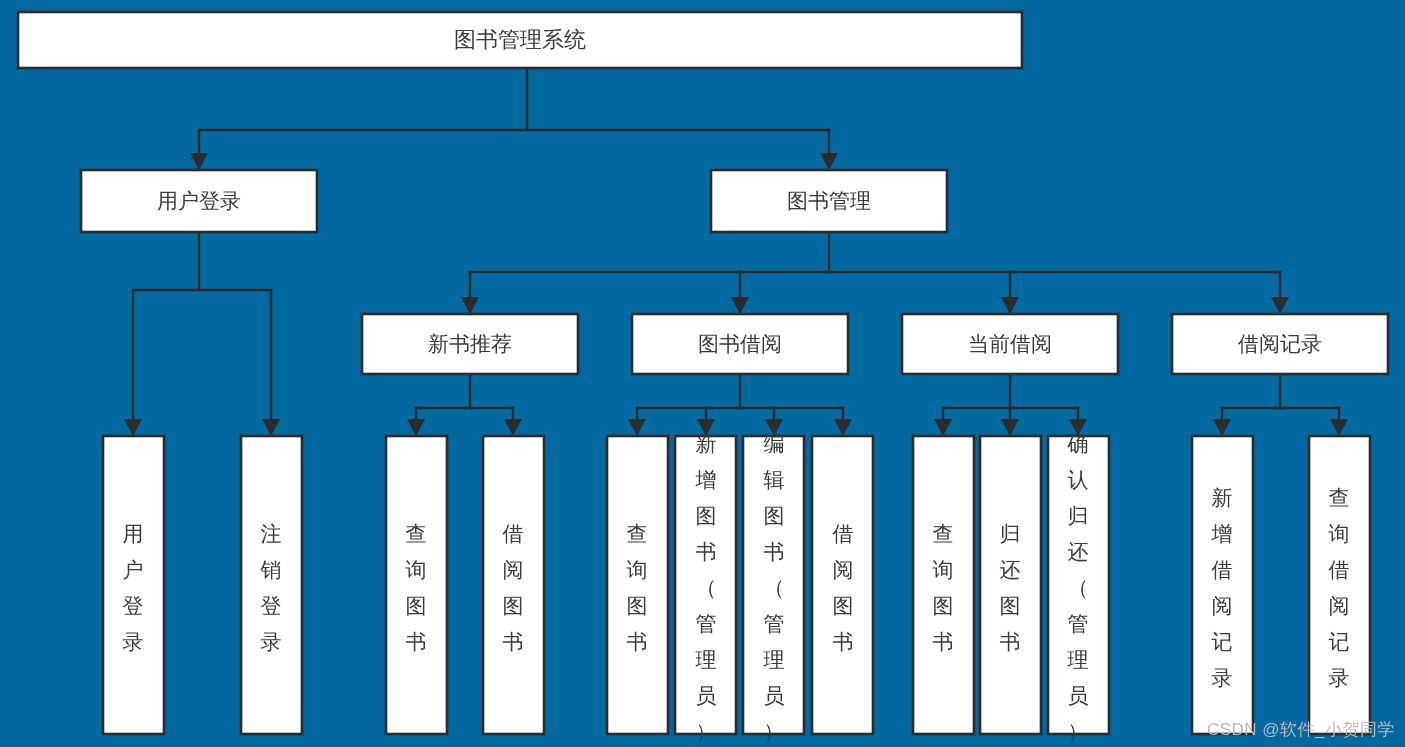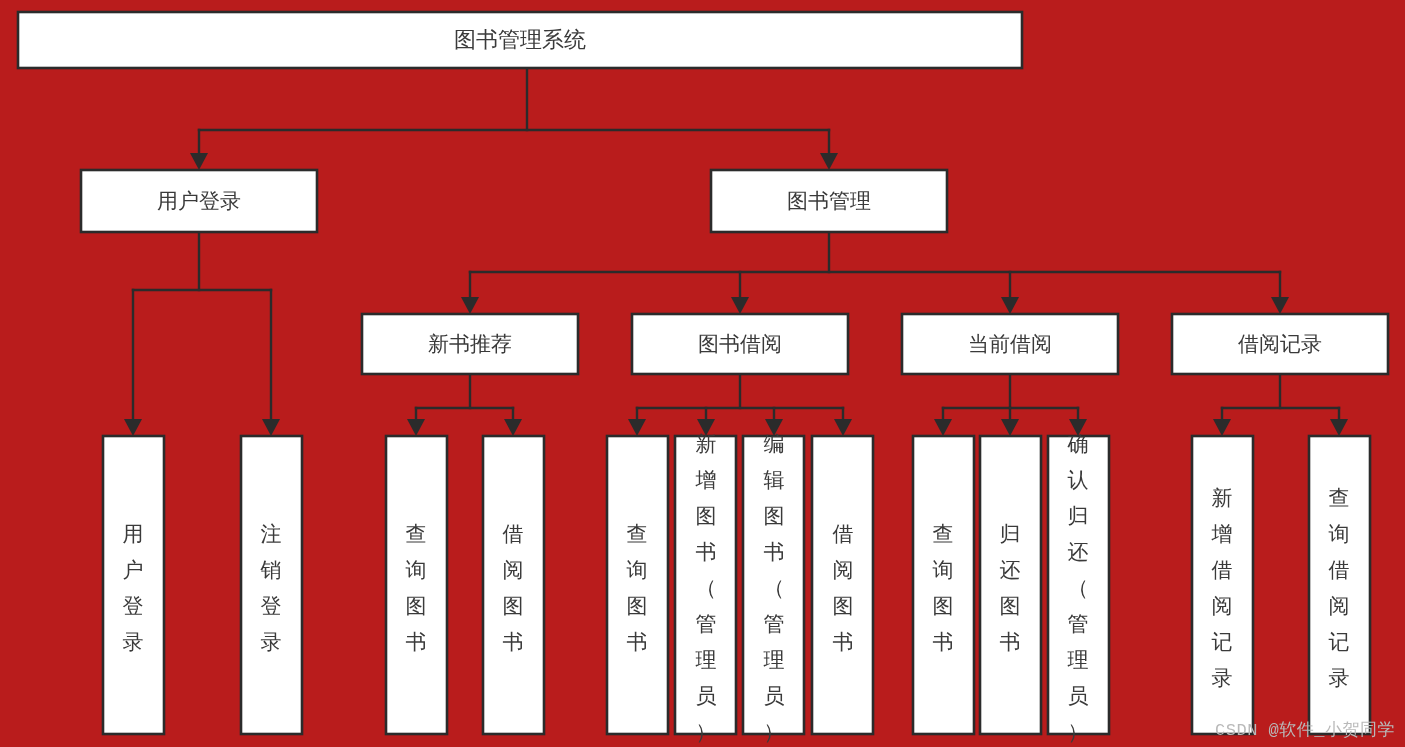--- a/index.html
+++ b/index.html
@@ -8,21 +8,21 @@
     padding: 0;
     background: #ffffff;
   }
   body {
     font-family: "Liberation Sans", "DejaVu Sans", sans-serif;
   }
   #diagram-root {
     position: relative;
     width: 1405px;
     height: 747px;
-    background: #b91c1c;
+    background: #0369a1;
     overflow: hidden;
   }
   svg#chart-svg {
     position: absolute;
     left: 0;
     top: 0;
     width: 1405px;
     height: 747px;
   }
   .node-box {
@@ -53,21 +53,21 @@
   .vlabel {
     fill: #3a3a3a;
     font-family: "Liberation Sans", "DejaVu Sans", sans-serif;
     font-size: 21px;
     text-anchor: middle;
   }
   .watermark {
     position: absolute;
     right: 10px;
     bottom: 6px;
-    font-family: Liberation Mono, monospace;
+    font-family: Liberation Sans, sans-serif;
     font-size: 17px;
     color: #b9b9b9;
     letter-spacing: 0.5px;
     white-space: nowrap;
     pointer-events: none;
   }
 </style>
 </head>
 <body>
 

